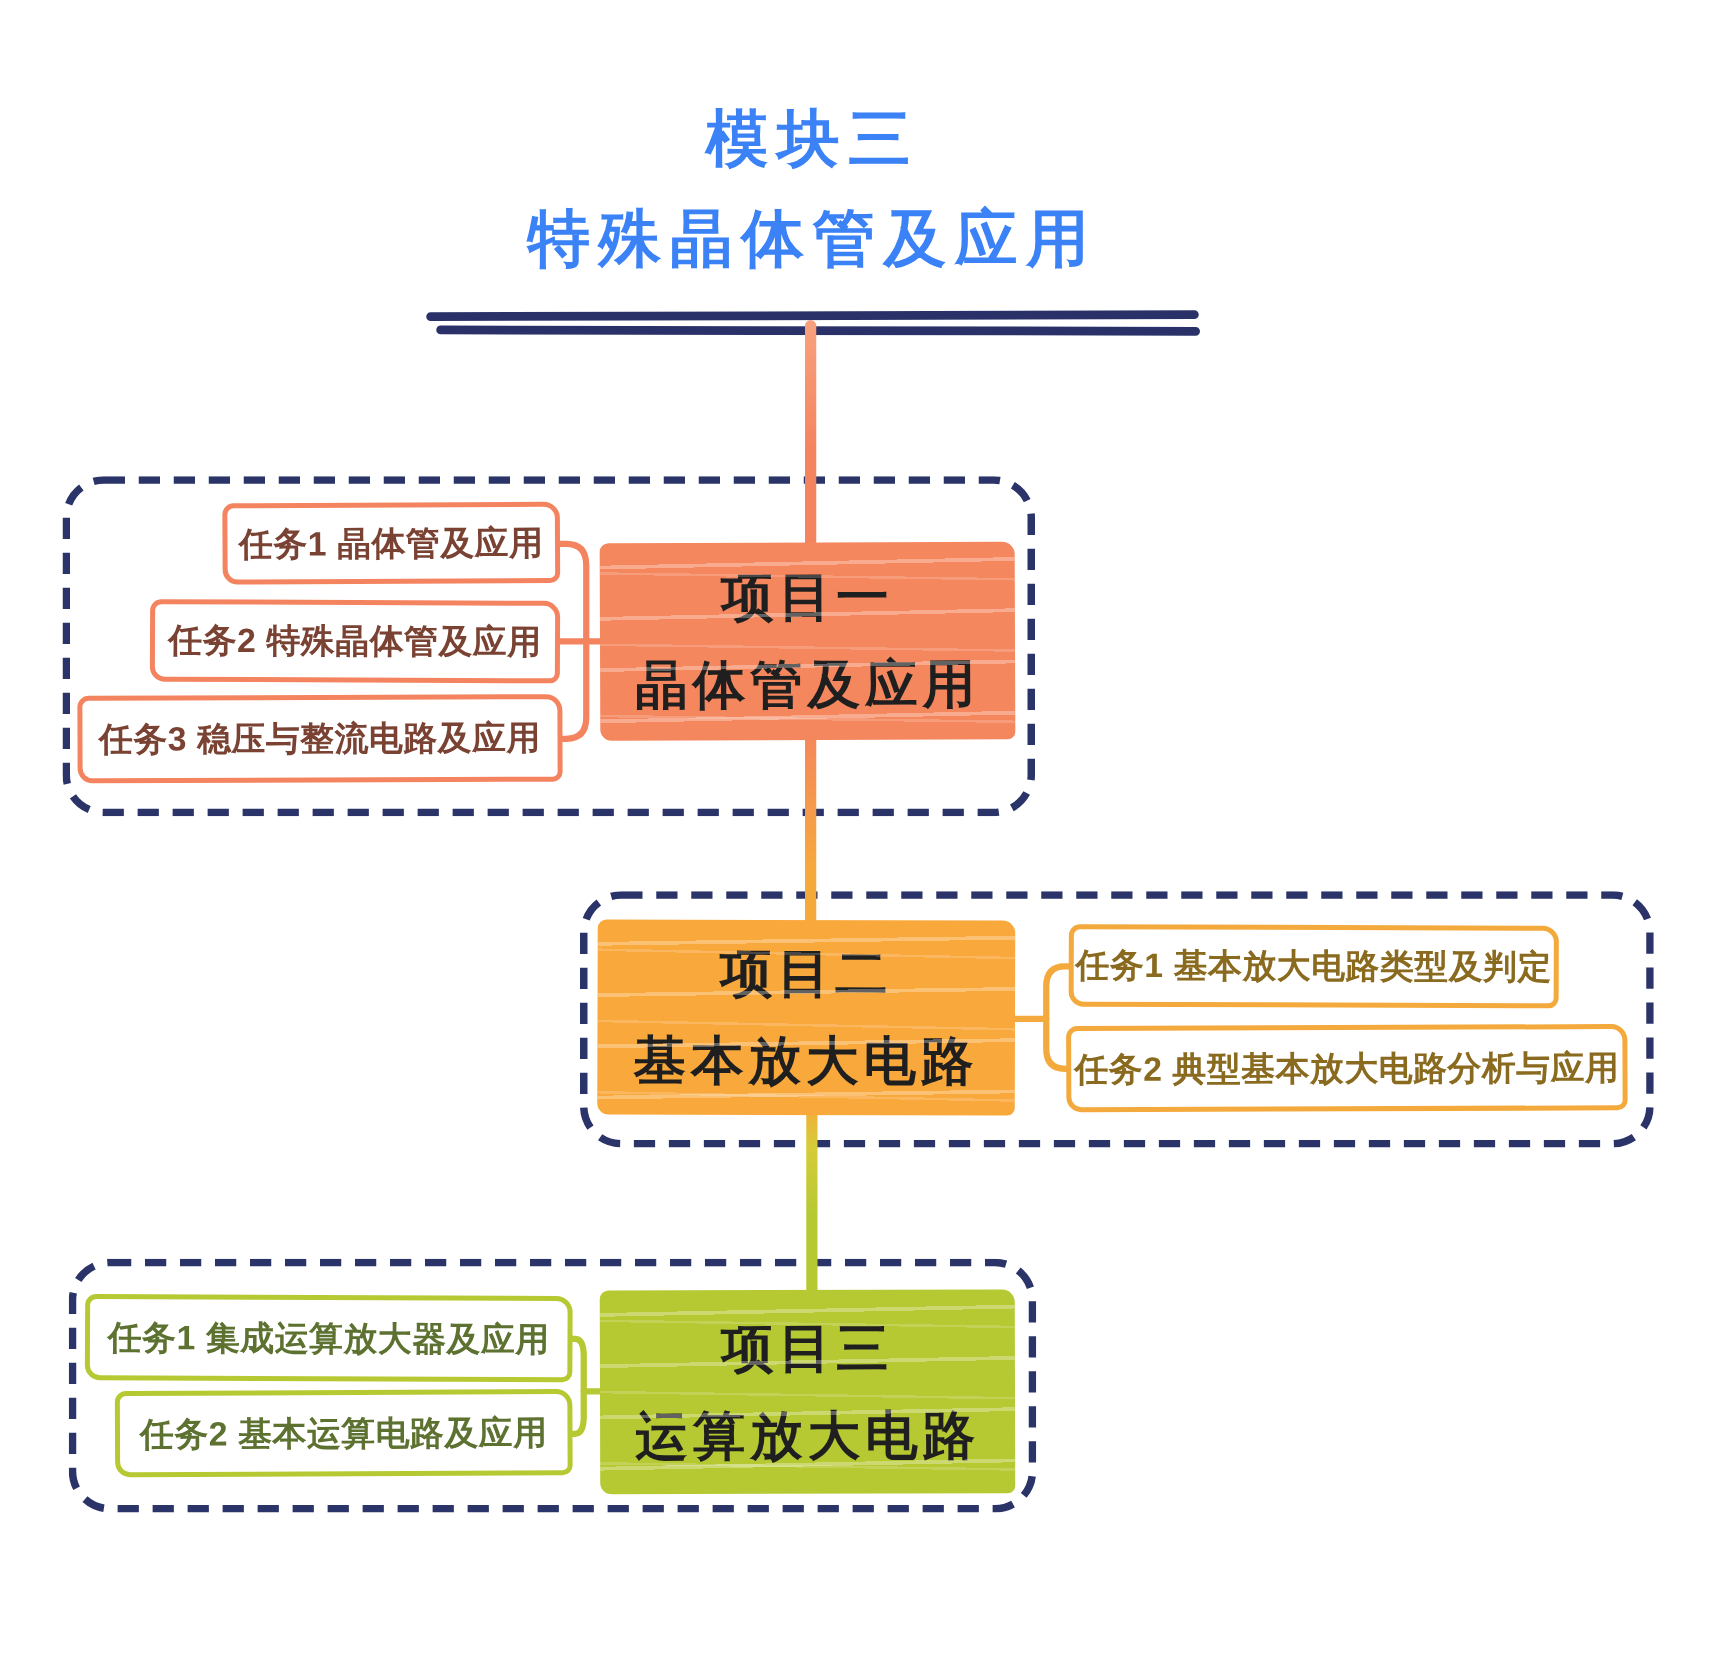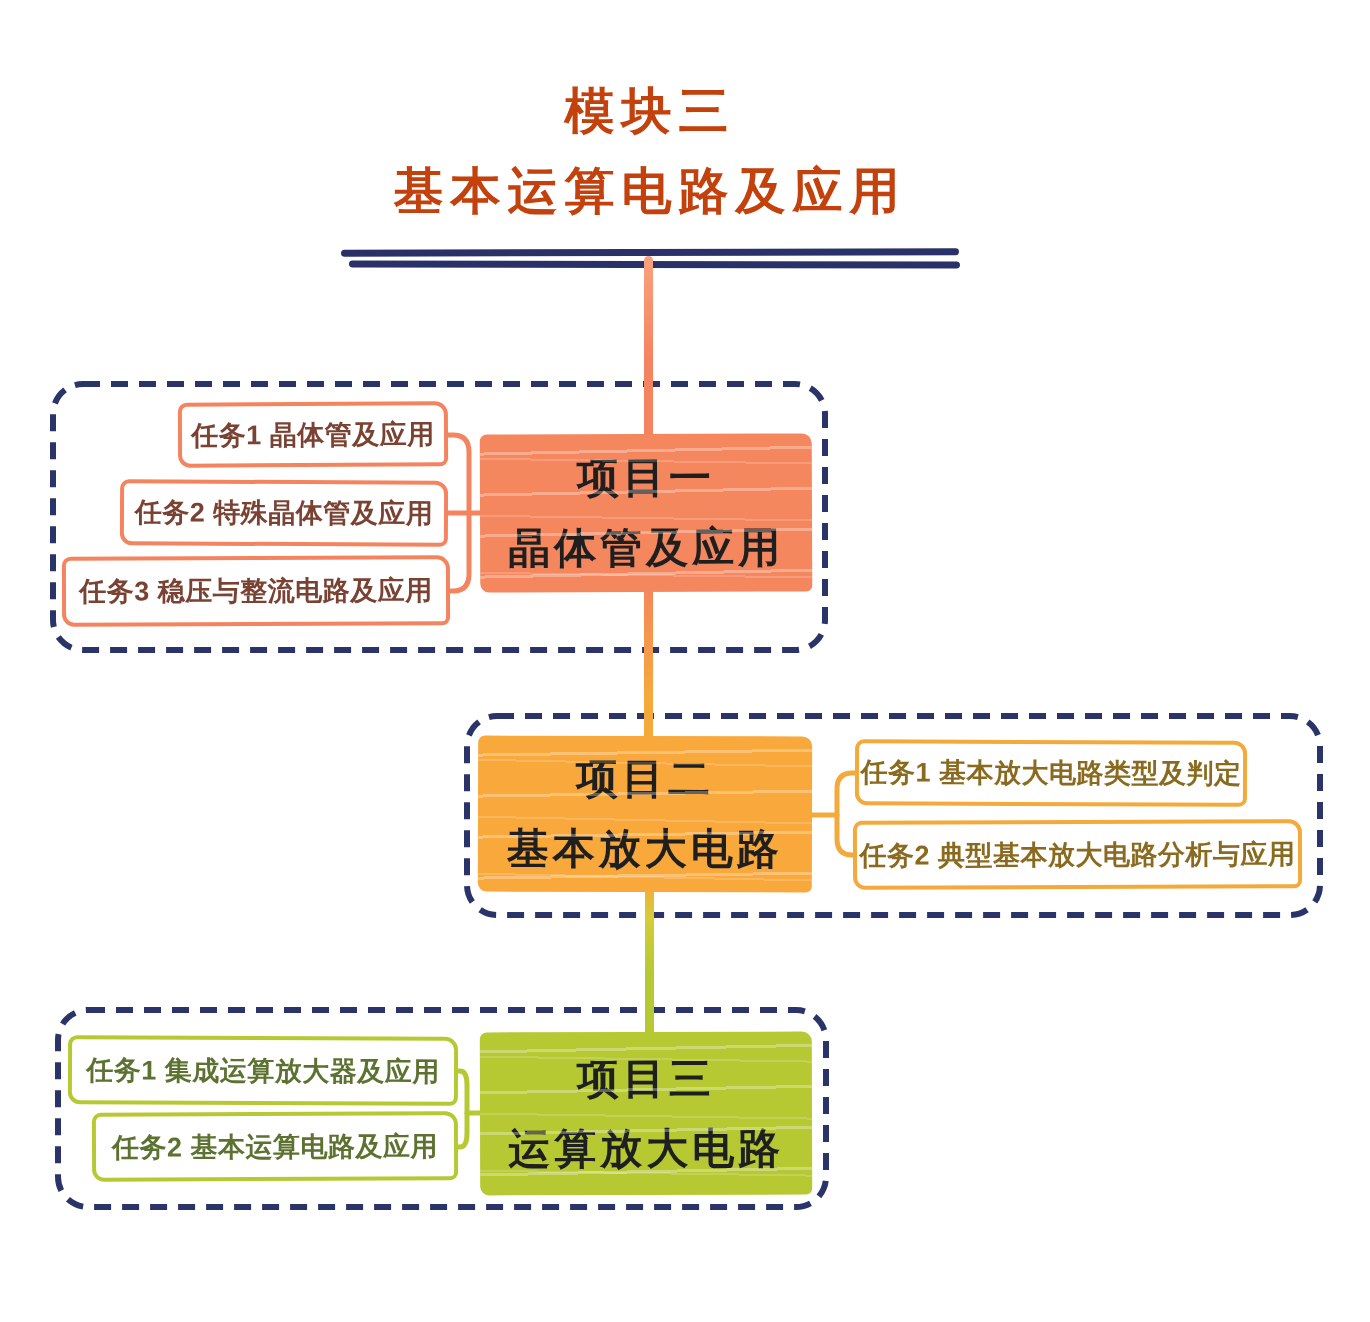--- a/index.html
+++ b/index.html
@@ -4,21 +4,21 @@
 <style>
   html,body{margin:0;padding:0;background:#ffffff;}
   .canvas{
     position:relative;width:1370px;height:1322px;background:#ffffff;overflow:hidden;
     font-family:"Liberation Sans","DejaVu Sans",sans-serif;font-weight:bold;
   }
 
   
   .title-line{
     position:absolute;left:280px;width:740px;text-align:center;
-    color:#c2410c;font-size:50px;font-weight:800;letter-spacing:7px;white-space:nowrap;
+    color:#3b82f6;font-size:50px;font-weight:800;letter-spacing:7px;white-space:nowrap;
   }
   .title-line1{top:78px;}
   .title-line2{top:158px;}
   .underline-bar{position:absolute;background:#2a3168;height:7px;border-radius:4px;}
   .ul1{left:341px;top:249px;width:618px;transform:rotate(-0.15deg);}
   .ul2{left:349px;top:261px;width:611px;transform:rotate(0.1deg);}
 
   
   .panel{position:absolute;}
   .panel rect{fill:#ffffff;stroke:#2b3468;stroke-width:6;stroke-dasharray:17 11;}
@@ -78,21 +78,21 @@
 
   .t31{left:68px;top:1036px;width:390px;height:69px;transform:rotate(0.25deg);}
   .t32{left:92px;top:1112px;width:366px;height:69px;transform:rotate(-0.25deg);}
 </style>
 </head>
 <body>
 
 <div class="canvas">
 
   <div class="title-line title-line1">模块三</div>
-  <div class="title-line title-line2">基本运算电路及应用</div>
+  <div class="title-line title-line2">特殊晶体管及应用</div>
   <div class="underline-bar ul1"></div>
   <div class="underline-bar ul2"></div>
 
   <svg class="panel panel1" width="778" height="272">
     <rect x="3" y="3" width="772" height="266" rx="30"></rect>
   </svg>
   <svg class="panel panel2" width="859" height="205">
     <rect x="3" y="3" width="853" height="199" rx="30"></rect>
   </svg>
   <svg class="panel panel3" width="774" height="203">

